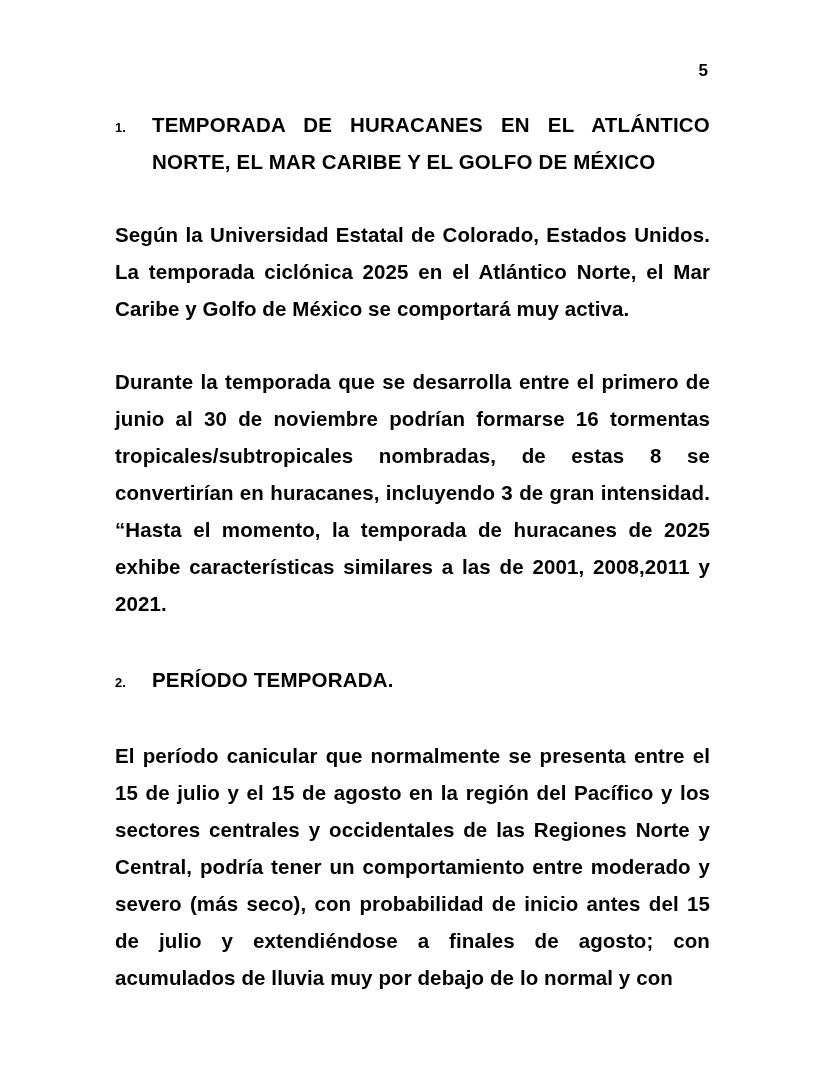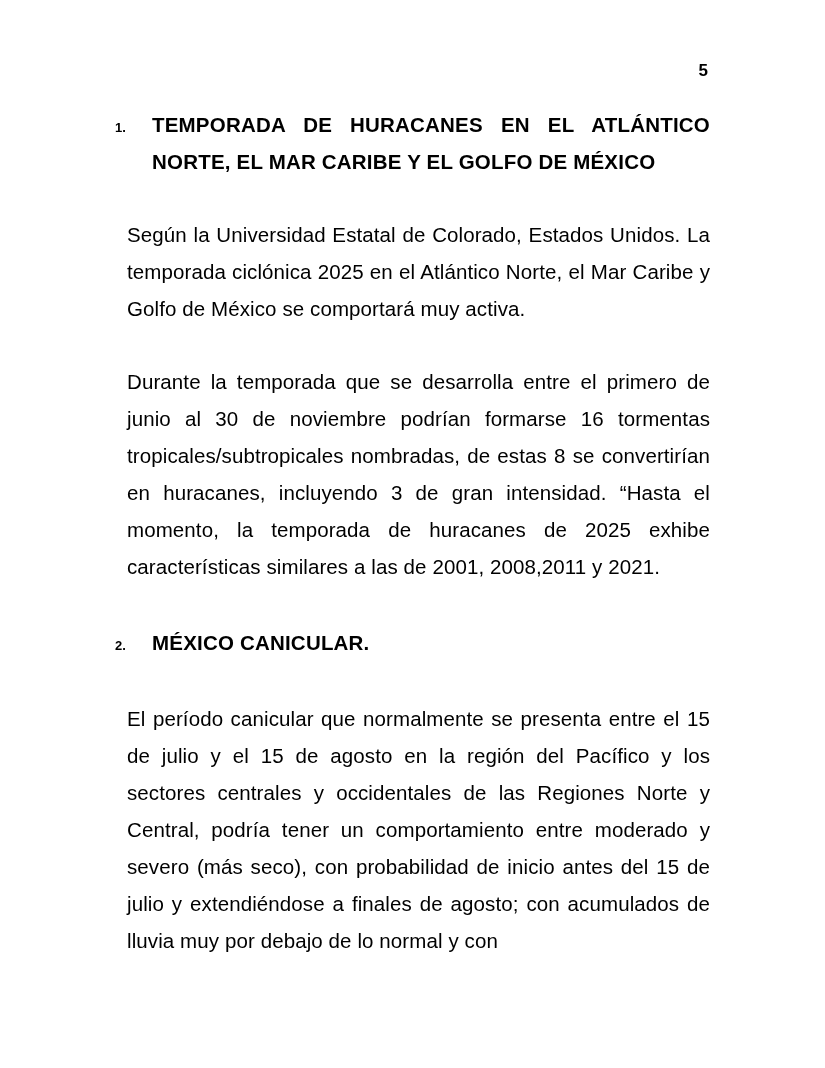--- a/index.html
+++ b/index.html
@@ -50,45 +50,45 @@
   .heading-text {
     flex: 1;
     text-align: justify;
     text-justify: inter-word;
     letter-spacing: 0.2px;
   }
   .heading-text.single-line {
     text-align: left;
   }
   p.body-para {
-    font-weight: 400;
+    font-weight: 700;
     font-size: 20.5px;
     line-height: 37px;
     text-align: justify;
     text-justify: inter-word;
     letter-spacing: 0.1px;
-    margin: 36px 0 0 12px;
+    margin: 36px 0 0 0;
   }
 </style>
 </head>
 <body>
 
 <div class="page">
 
   <div class="page-number">5</div>
 
   <div class="section-heading">
     <span class="heading-num">1.</span>
     <span class="heading-text">TEMPORADA DE HURACANES EN EL ATLÁNTICO NORTE, EL MAR CARIBE Y EL GOLFO DE MÉXICO</span>
   </div>
 
   <p class="body-para">Según la Universidad Estatal de Colorado, Estados Unidos. La temporada ciclónica 2025 en el Atlántico Norte, el Mar Caribe y Golfo de México se comportará muy activa.</p>
 
   <p class="body-para">Durante la temporada que se desarrolla entre el primero de junio al 30 de noviembre podrían formarse 16 tormentas tropicales/subtropicales nombradas, de estas 8 se convertirían en huracanes, incluyendo 3 de gran intensidad. “Hasta el momento, la temporada de huracanes de 2025 exhibe características similares a las de 2001, 2008,2011 y 2021.</p>
 
   <div class="section-heading second">
     <span class="heading-num">2.</span>
-    <span class="heading-text single-line">MÉXICO CANICULAR.</span>
+    <span class="heading-text single-line">PERÍODO TEMPORADA.</span>
   </div>
 
   <p class="body-para">El período canicular que normalmente se presenta entre el 15 de julio y el 15 de agosto en la región del Pacífico y los sectores centrales y occidentales de las Regiones Norte y Central, podría tener un comportamiento entre moderado y severo (más seco), con probabilidad de inicio antes del 15 de julio y extendiéndose a finales de agosto; con acumulados de lluvia muy por debajo de lo normal y con</p>
 
 </div>
 
 </body></html>

